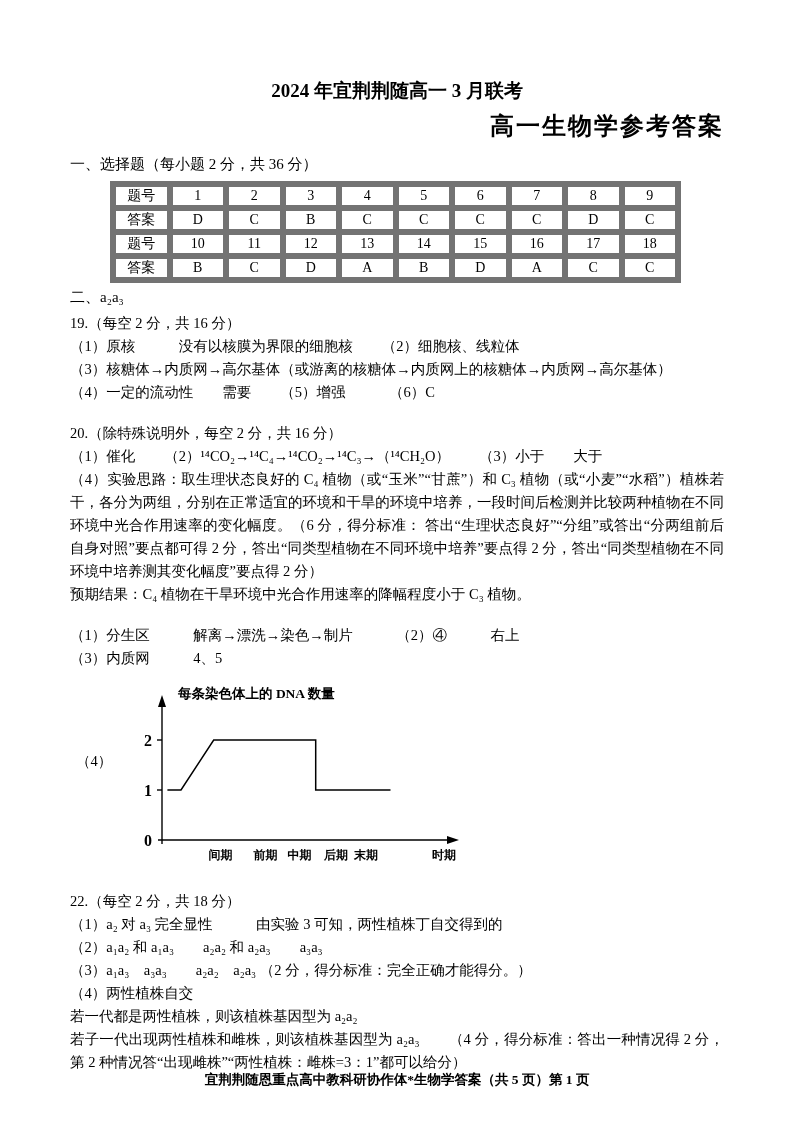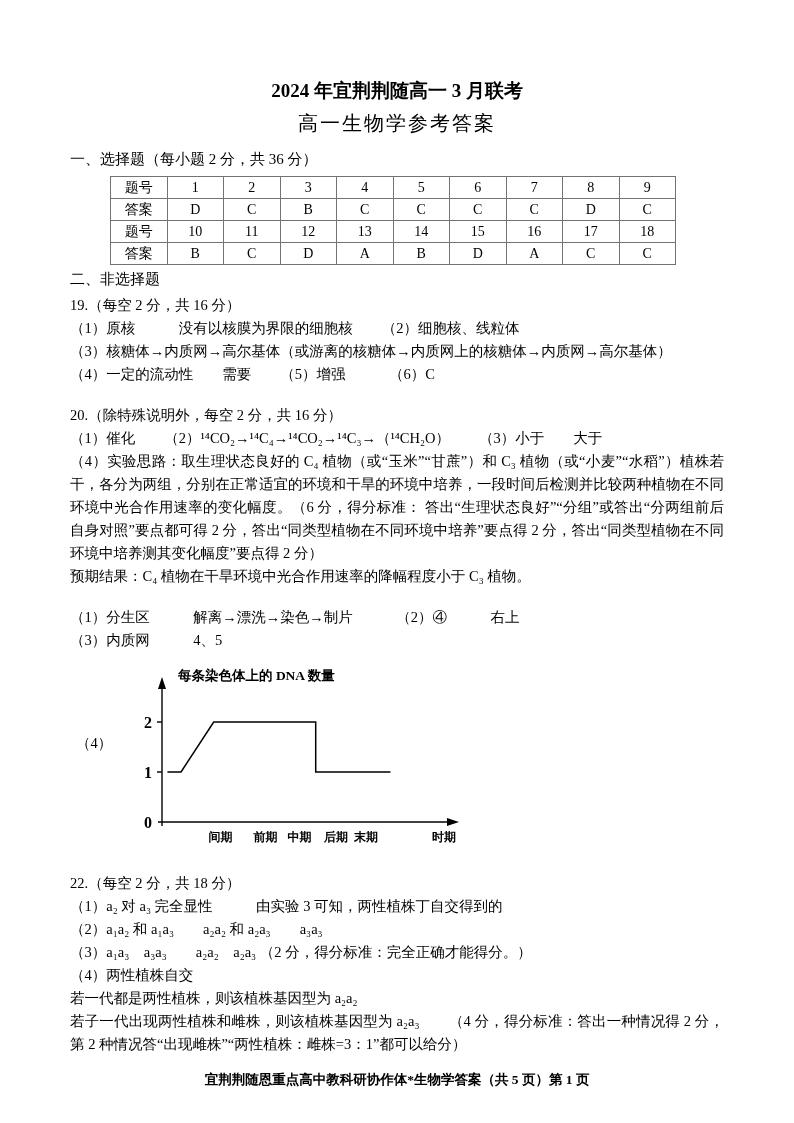--- a/index.html
+++ b/index.html
@@ -7,25 +7,25 @@
   body {
     width: 794px; height: 1123px;
     background: #ffffff; color: #000;
     font-family: "Liberation Serif", "DejaVu Serif", serif;
     font-size: 14.5px;
     position: relative;
     overflow: hidden;
   }
   .page { padding: 78px 70px 0 70px; }
   .title1 { text-align: center; font-weight: bold; font-size: 19px; }
-  .title2 { text-align: center; font-weight: normal; font-size: 20px; margin-top: 6px; letter-spacing: 2px; }
+  .title2 { text-align: right; font-weight: bold; font-size: 24px; margin-top: 6px; letter-spacing: 2px; }
   .sec-heading { font-weight: normal; font-size: 15px; margin-top: 13px; }
   table.answers { border-collapse: collapse; margin: 7px 0 5px 40px; }
   table.answers td {
-    border: 1px solid #737373;
+    border: 6px solid #737373;
     width: 56.5px; height: 22px;
     text-align: center; vertical-align: middle;
     font-size: 14px; padding: 0;
   }
   .line { white-space: pre-wrap; line-height: 23px; }
   .para { line-height: 23px; text-align: justify; }
   .qblock { margin-top: 18px; }
   .qblock.first { margin-top: 5px; }
   .chart-row { display: flex; align-items: center; margin: 6px 0 0 6px; }
   .chart-label { margin-right: 8px; padding-bottom: 26px; }
@@ -91,21 +91,21 @@
         <td>A</td>
         <td>B</td>
         <td>D</td>
         <td>A</td>
         <td>C</td>
         <td>C</td>
       </tr>
     </tbody>
   </table>
 
-  <div class="sec-heading" style="margin-top:2px">二、非选择题</div>
+  <div class="sec-heading" style="margin-top:2px">二、a₂a₃</div>
 
   <div class="qblock first">
     <div class="line">19.（每空 2 分，共 16 分）</div>
     <div class="line">（1）原核　　　没有以核膜为界限的细胞核　　（2）细胞核、线粒体</div>
     <div class="line">（3）核糖体→内质网→高尔基体（或游离的核糖体→内质网上的核糖体→内质网→高尔基体）</div>
     <div class="line">（4）一定的流动性　　需要　　（5）增强　　　（6）C</div>
   </div>
 
   <div class="qblock">
     <div class="line">20.（除特殊说明外，每空 2 分，共 16 分）</div>

